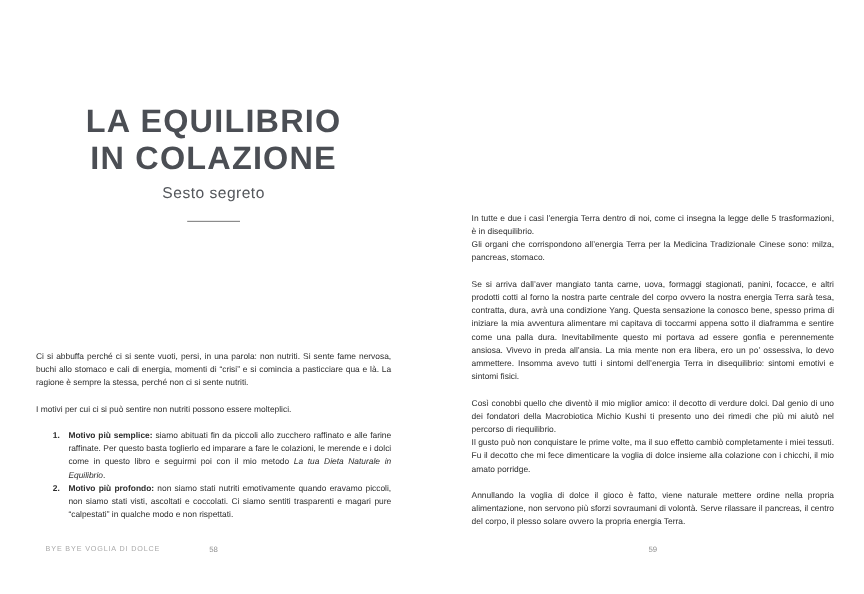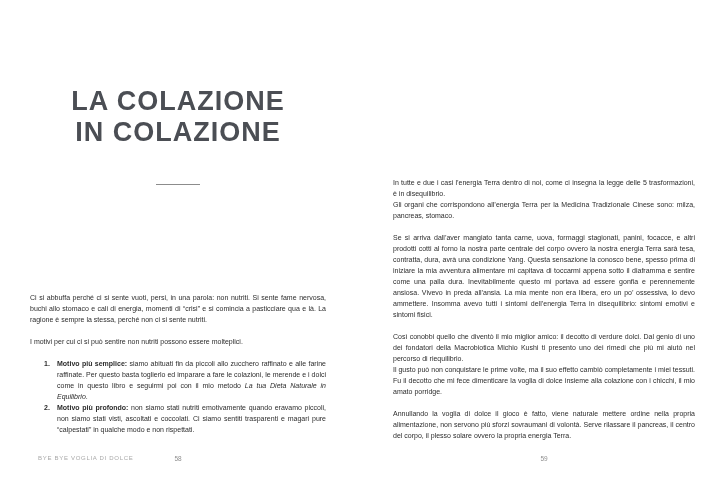--- a/index.html
+++ b/index.html
@@ -57,24 +57,25 @@
   }
 </style>
 </head>
 <body>
 
 <div class="spread">
 
   <div class="page-left">
 
     <div class="chapter-title">
-      <div>LA COLAZIONE</div>
+      <div>LA EQUILIBRIO</div>
       <div>IN COLAZIONE</div>
     </div>
 
+    <div class="chapter-subtitle">Sesto segreto</div>
 
     <div class="subtitle-divider"></div>
 
     <div class="left-body body-text">
       <p>Ci si abbuffa perché ci si sente vuoti, persi, in una parola: non nutriti. Si sente fame nervosa, buchi allo stomaco e cali di energia, momenti di “crisi” e si comincia a pasticciare qua e là. La ragione è sempre la stessa, perché non ci si sente nutriti.</p>
       <p class="gap-above">I motivi per cui ci si può sentire non nutriti possono essere molteplici.</p>
 
       <ol class="motives">
         <li>
           <span class="num">1.</span>

